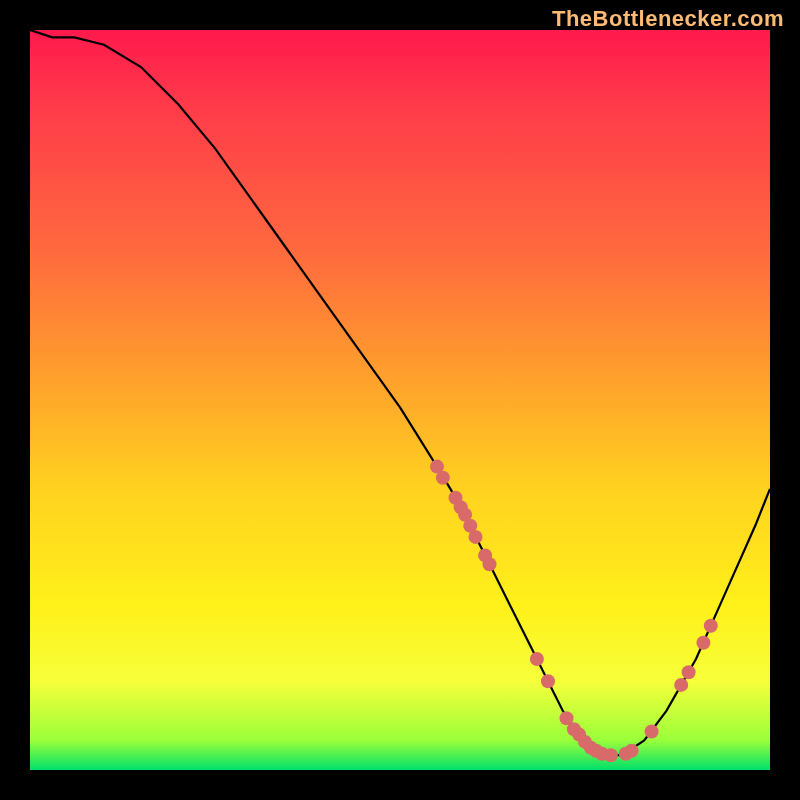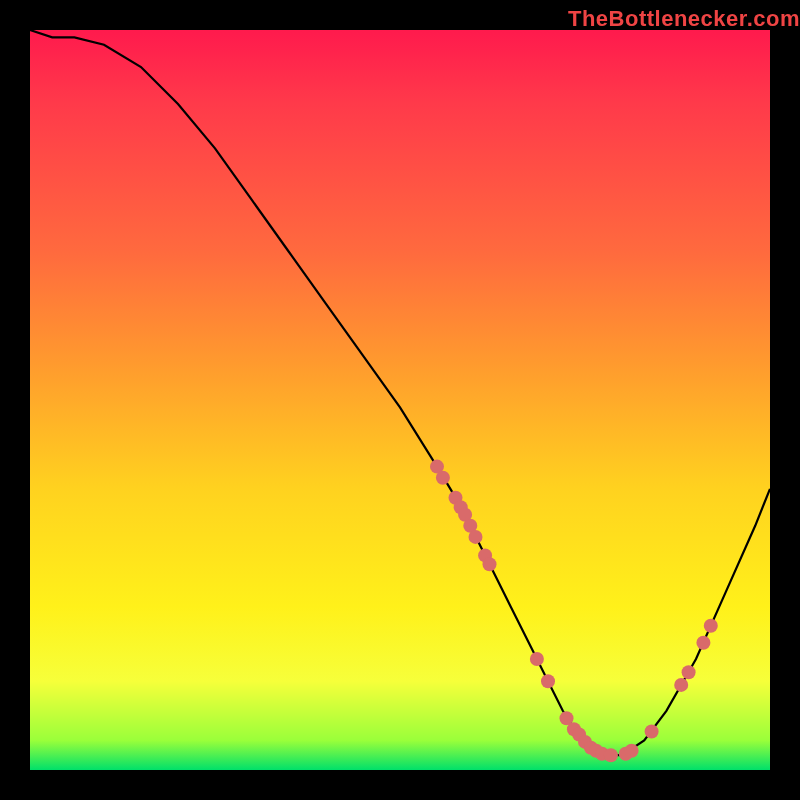--- a/index.html
+++ b/index.html
@@ -30,22 +30,22 @@
       #ff9a2e 45%,
       #ffd21f 62%,
       #fff11a 78%,
       #f6ff3a 88%,
       #9aff3a 96%,
       #00e06a 100%);
   }
   .attribution {
     position: absolute;
     top: 6px;
-    right: 0;
-    color: #ef4444;
+    right: 16px;
+    color: #fdba74;
     font-size: 22px;
     font-weight: bold;
     letter-spacing: 0.5px;
     user-select: none;
   }
   svg.curve {
     position: absolute;
     left: 0;
     top: 0;
     width: 740px;

